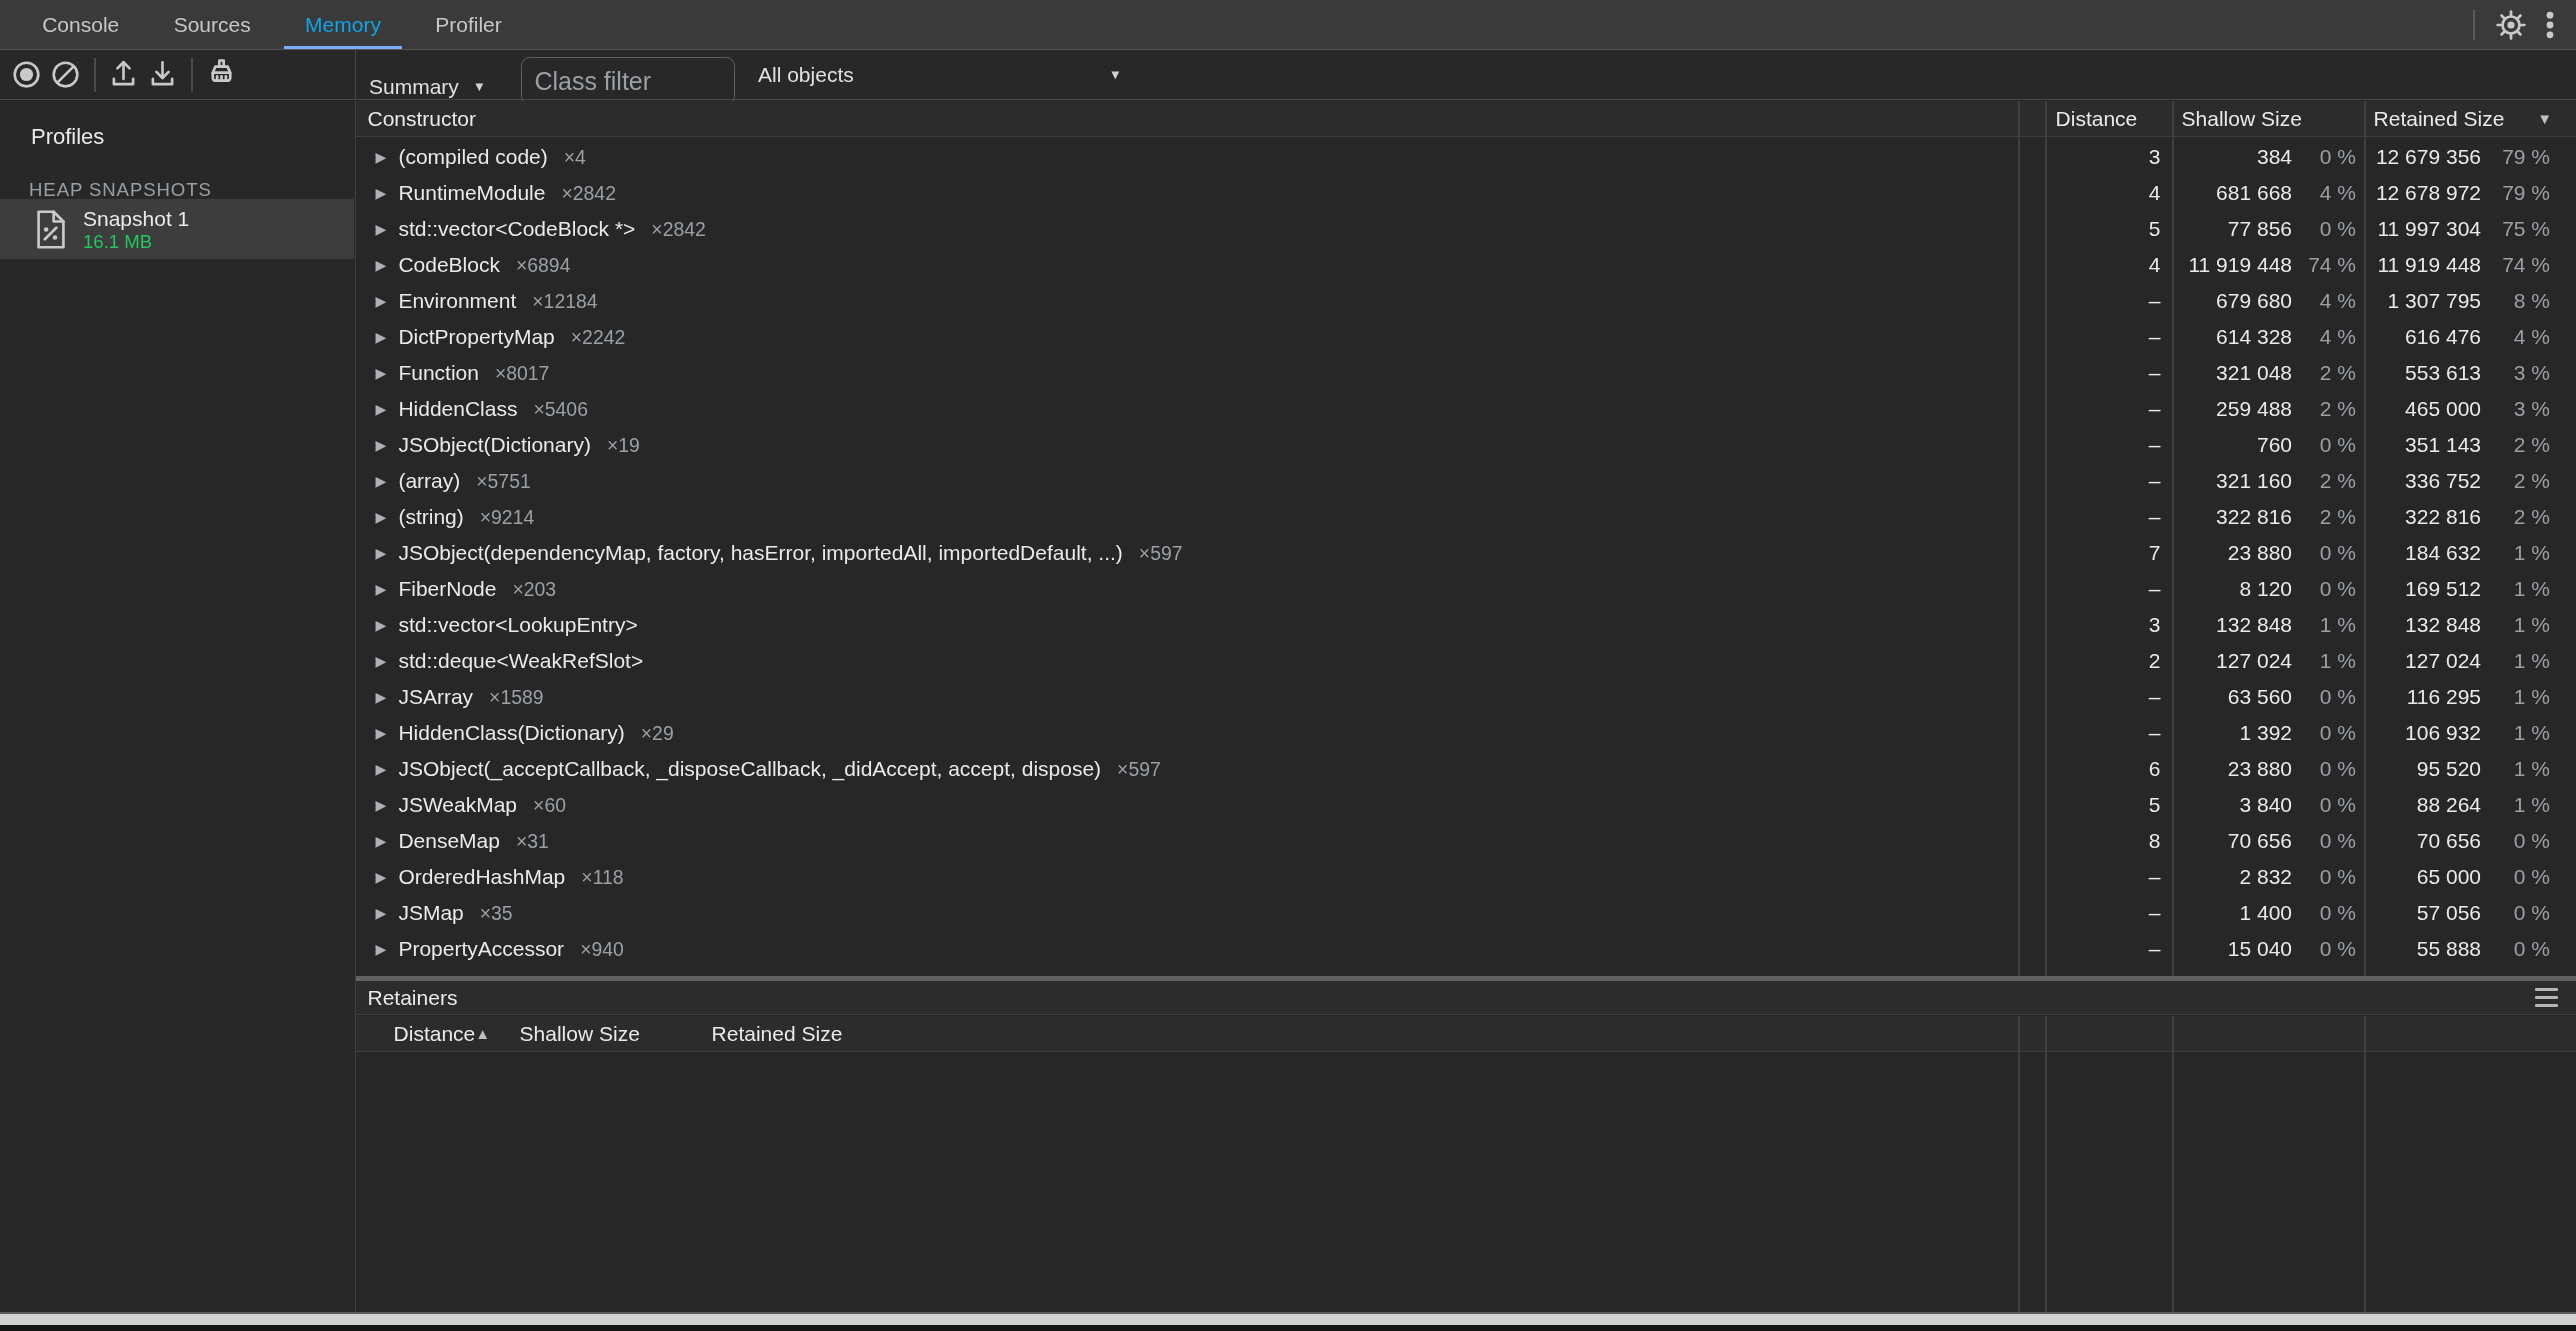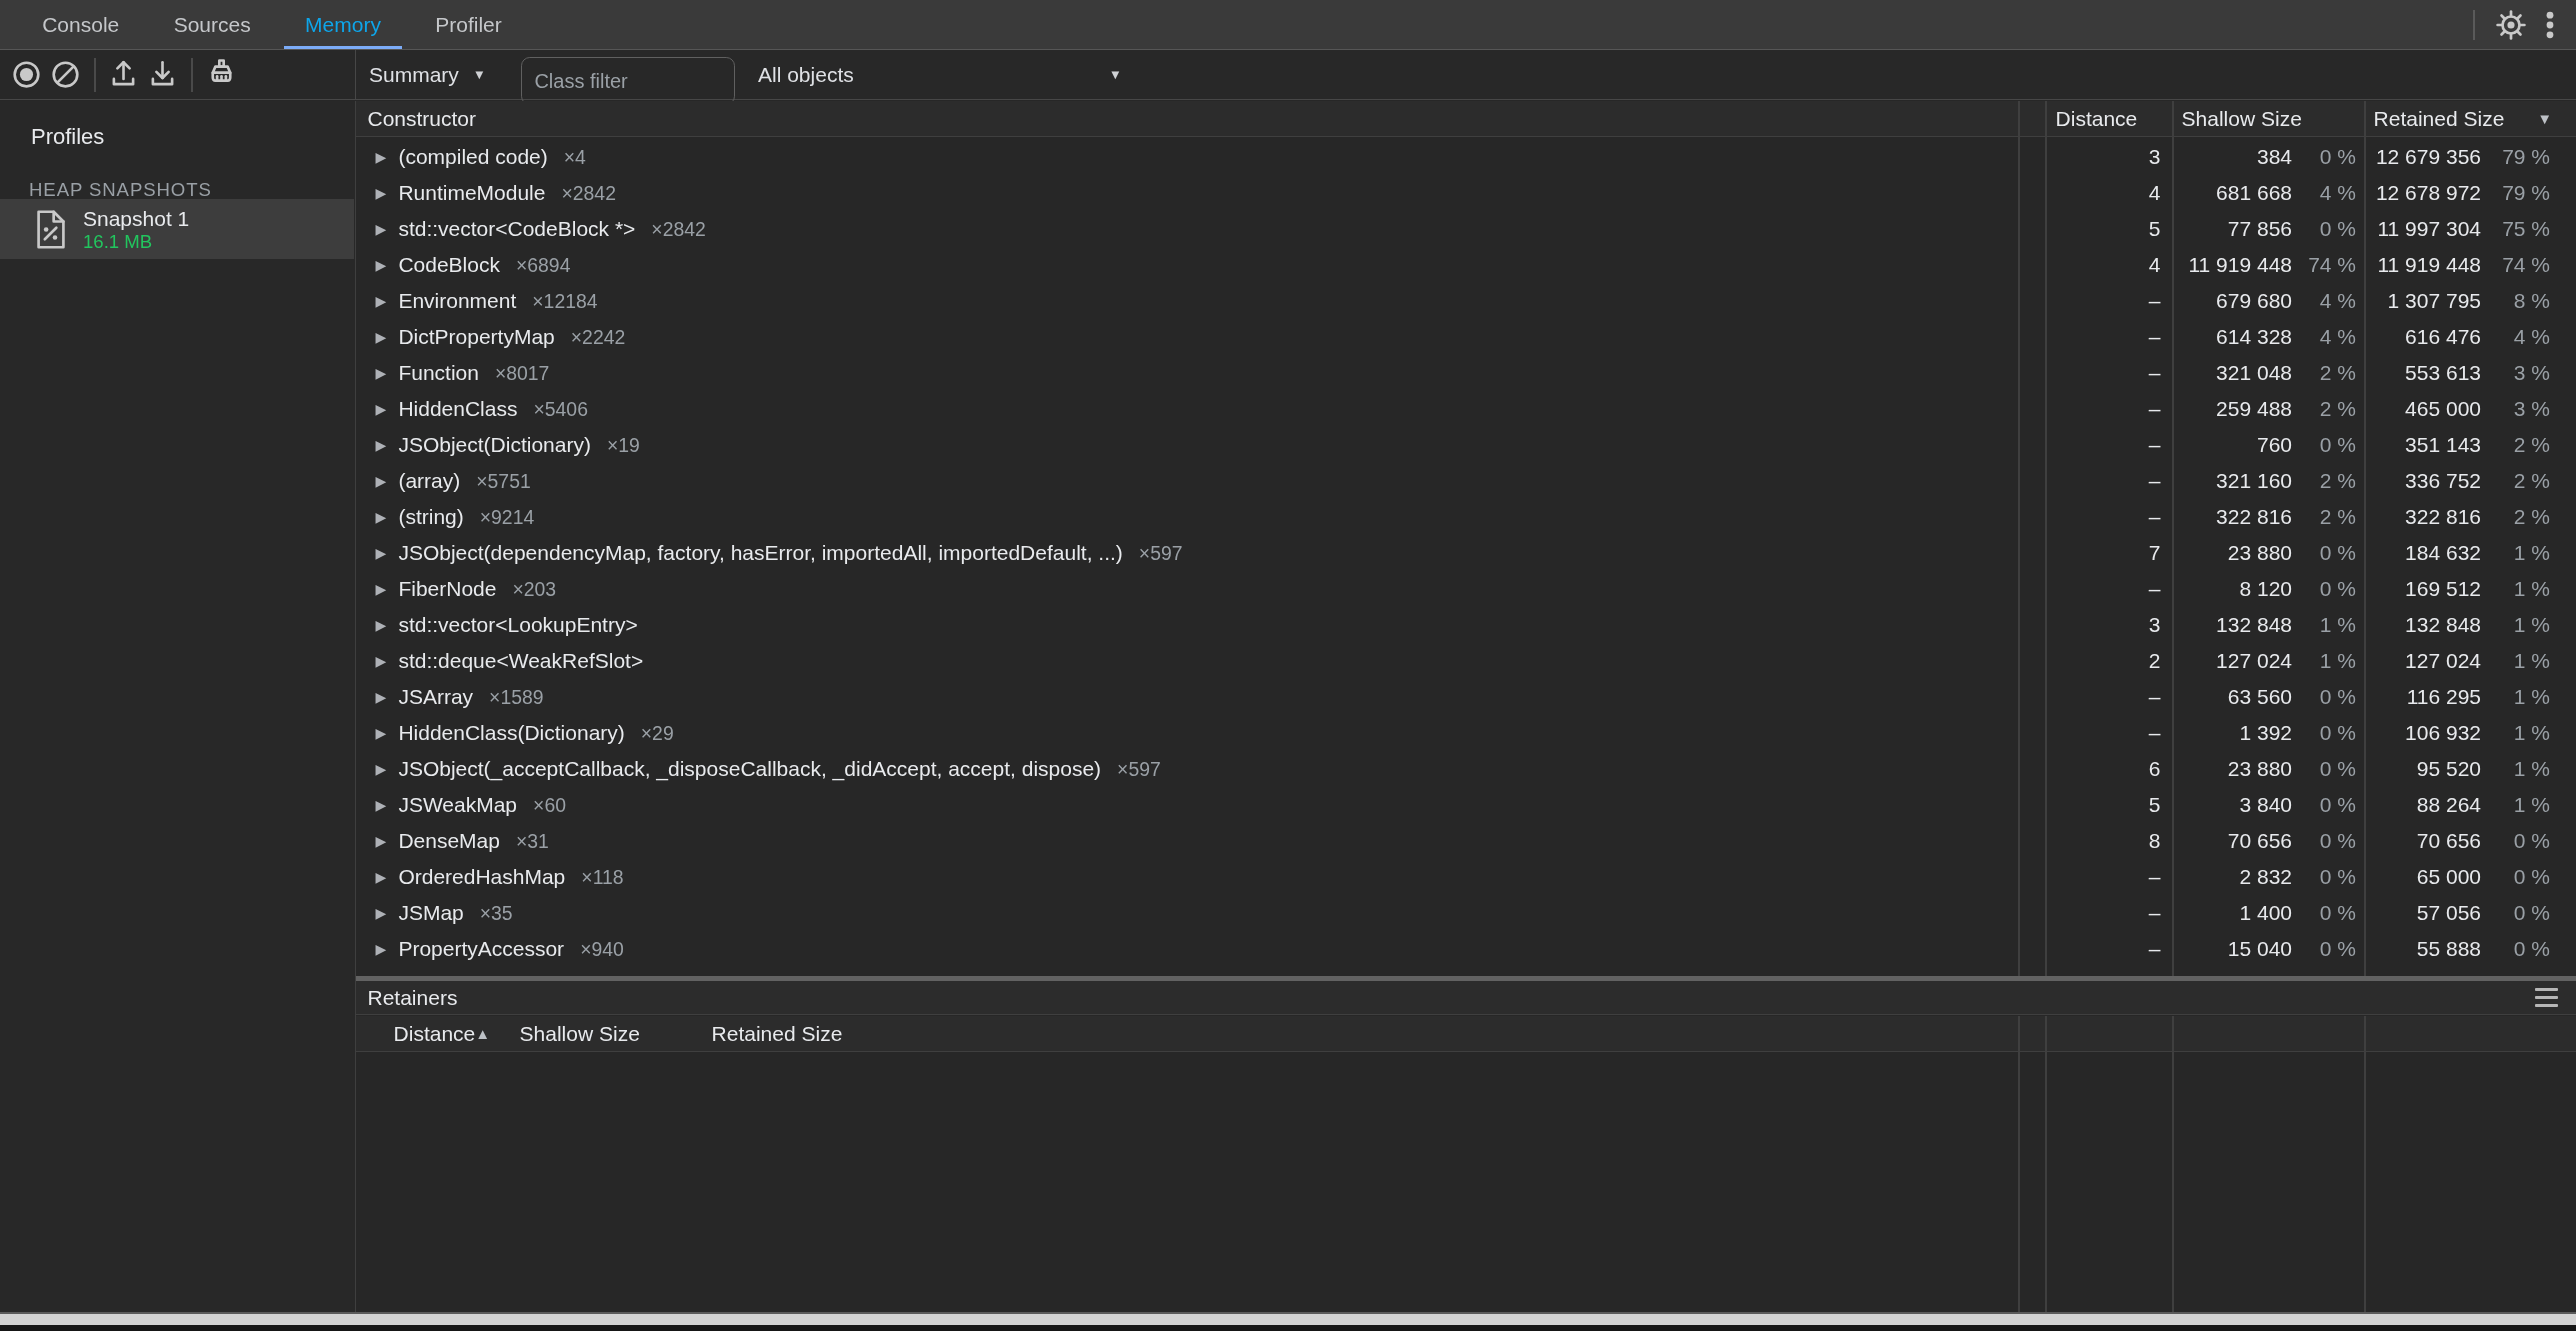--- a/index.html
+++ b/index.html
@@ -34,25 +34,25 @@
   }
   .toolbar .left-icons {
     position:absolute; left:0; top:0; width:356px; height:49px;
     border-right:1.8px solid #474747; display:flex; align-items:center; padding-left:7px;
   }
   .t-sep { width:1.8px; height:34px; background:#4a4a4a; margin:0 8.8px; }
   .select {
     display:flex; align-items:center; font-size:21px; color:#dfe1e5; height:49px;
   }
   .select .arr { font-size:13.3px; color:#cfd1d4; margin-left:14px; }
-  .sel-summary { position:absolute; left:369px; top:0; }
+  .sel-summary { position:absolute; left:369px; top:12px; }
   .classfilter {
     position:absolute; left:521px; top:7px; width:214px; height:48px;
     background:transparent; border:1.8px solid #606060; border-radius:8.8px;
-    color:#e8eaed; font-size:20px; padding:0 12.4px; outline:none;
+    color:#e8eaed; font-size:25px; padding:0 12.4px; outline:none;
     font-family:"Liberation Sans","DejaVu Sans",sans-serif;
   }
   .classfilter::placeholder { color:#9aa0a6; }
   .sel-objects { position:absolute; left:758px; top:0; width:364px; justify-content:space-between; }
   
   .sidebar {
     position:absolute; left:0; top:101px; width:356px; height:1211px;
     background:#282828; border-right:1.8px solid #3f3f3f;
   }
   .sidebar .panel-title { position:absolute; left:31px; top:23px; font-size:22px; color:#e8eaed; }

